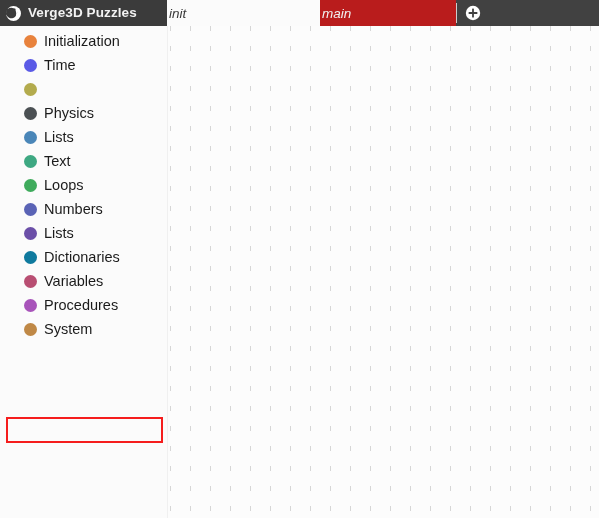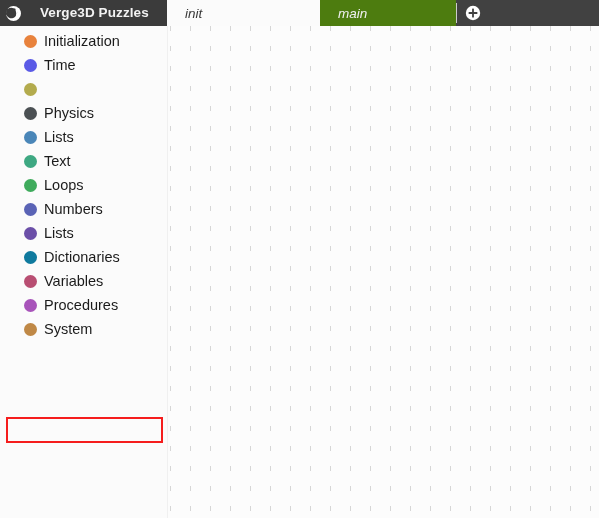--- a/index.html
+++ b/index.html
@@ -38,21 +38,20 @@
 
   .brand {
     width: 167px;
     height: 26px;
     box-sizing: border-box;
     background: #3b3b3b;
     display: flex;
     align-items: center;
     padding-left: 5px;
     flex: 0 0 auto;
-    gap: 12px;
   }
 
   .brand-logo {
     width: 17px;
     height: 17px;
     flex: 0 0 auto;
     margin-right: 6px;
     display: block;
   }
 
@@ -63,35 +62,35 @@
     letter-spacing: 0.1px;
     white-space: nowrap;
     line-height: 26px;
   }
 
   .tab {
     height: 26px;
     box-sizing: border-box;
     display: flex;
     align-items: center;
-    padding-left: 18px;
+    padding-left: 2px;
     font-style: italic;
     font-size: 13.5px;
     white-space: nowrap;
     flex: 0 0 auto;
   }
 
   .tab.active {
     background: #fbfbfb;
     color: #3a3a3a;
     width: 153px;
   }
 
   .tab.inactive {
-    background: #4d7c0f;
+    background: #b91c1c;
     color: #f0f0f0;
     width: 136px;
   }
 
   .tab-sep {
     width: 1px;
     height: 20px;
     align-self: center;
     background: #cccccc;
     flex: 0 0 auto;

